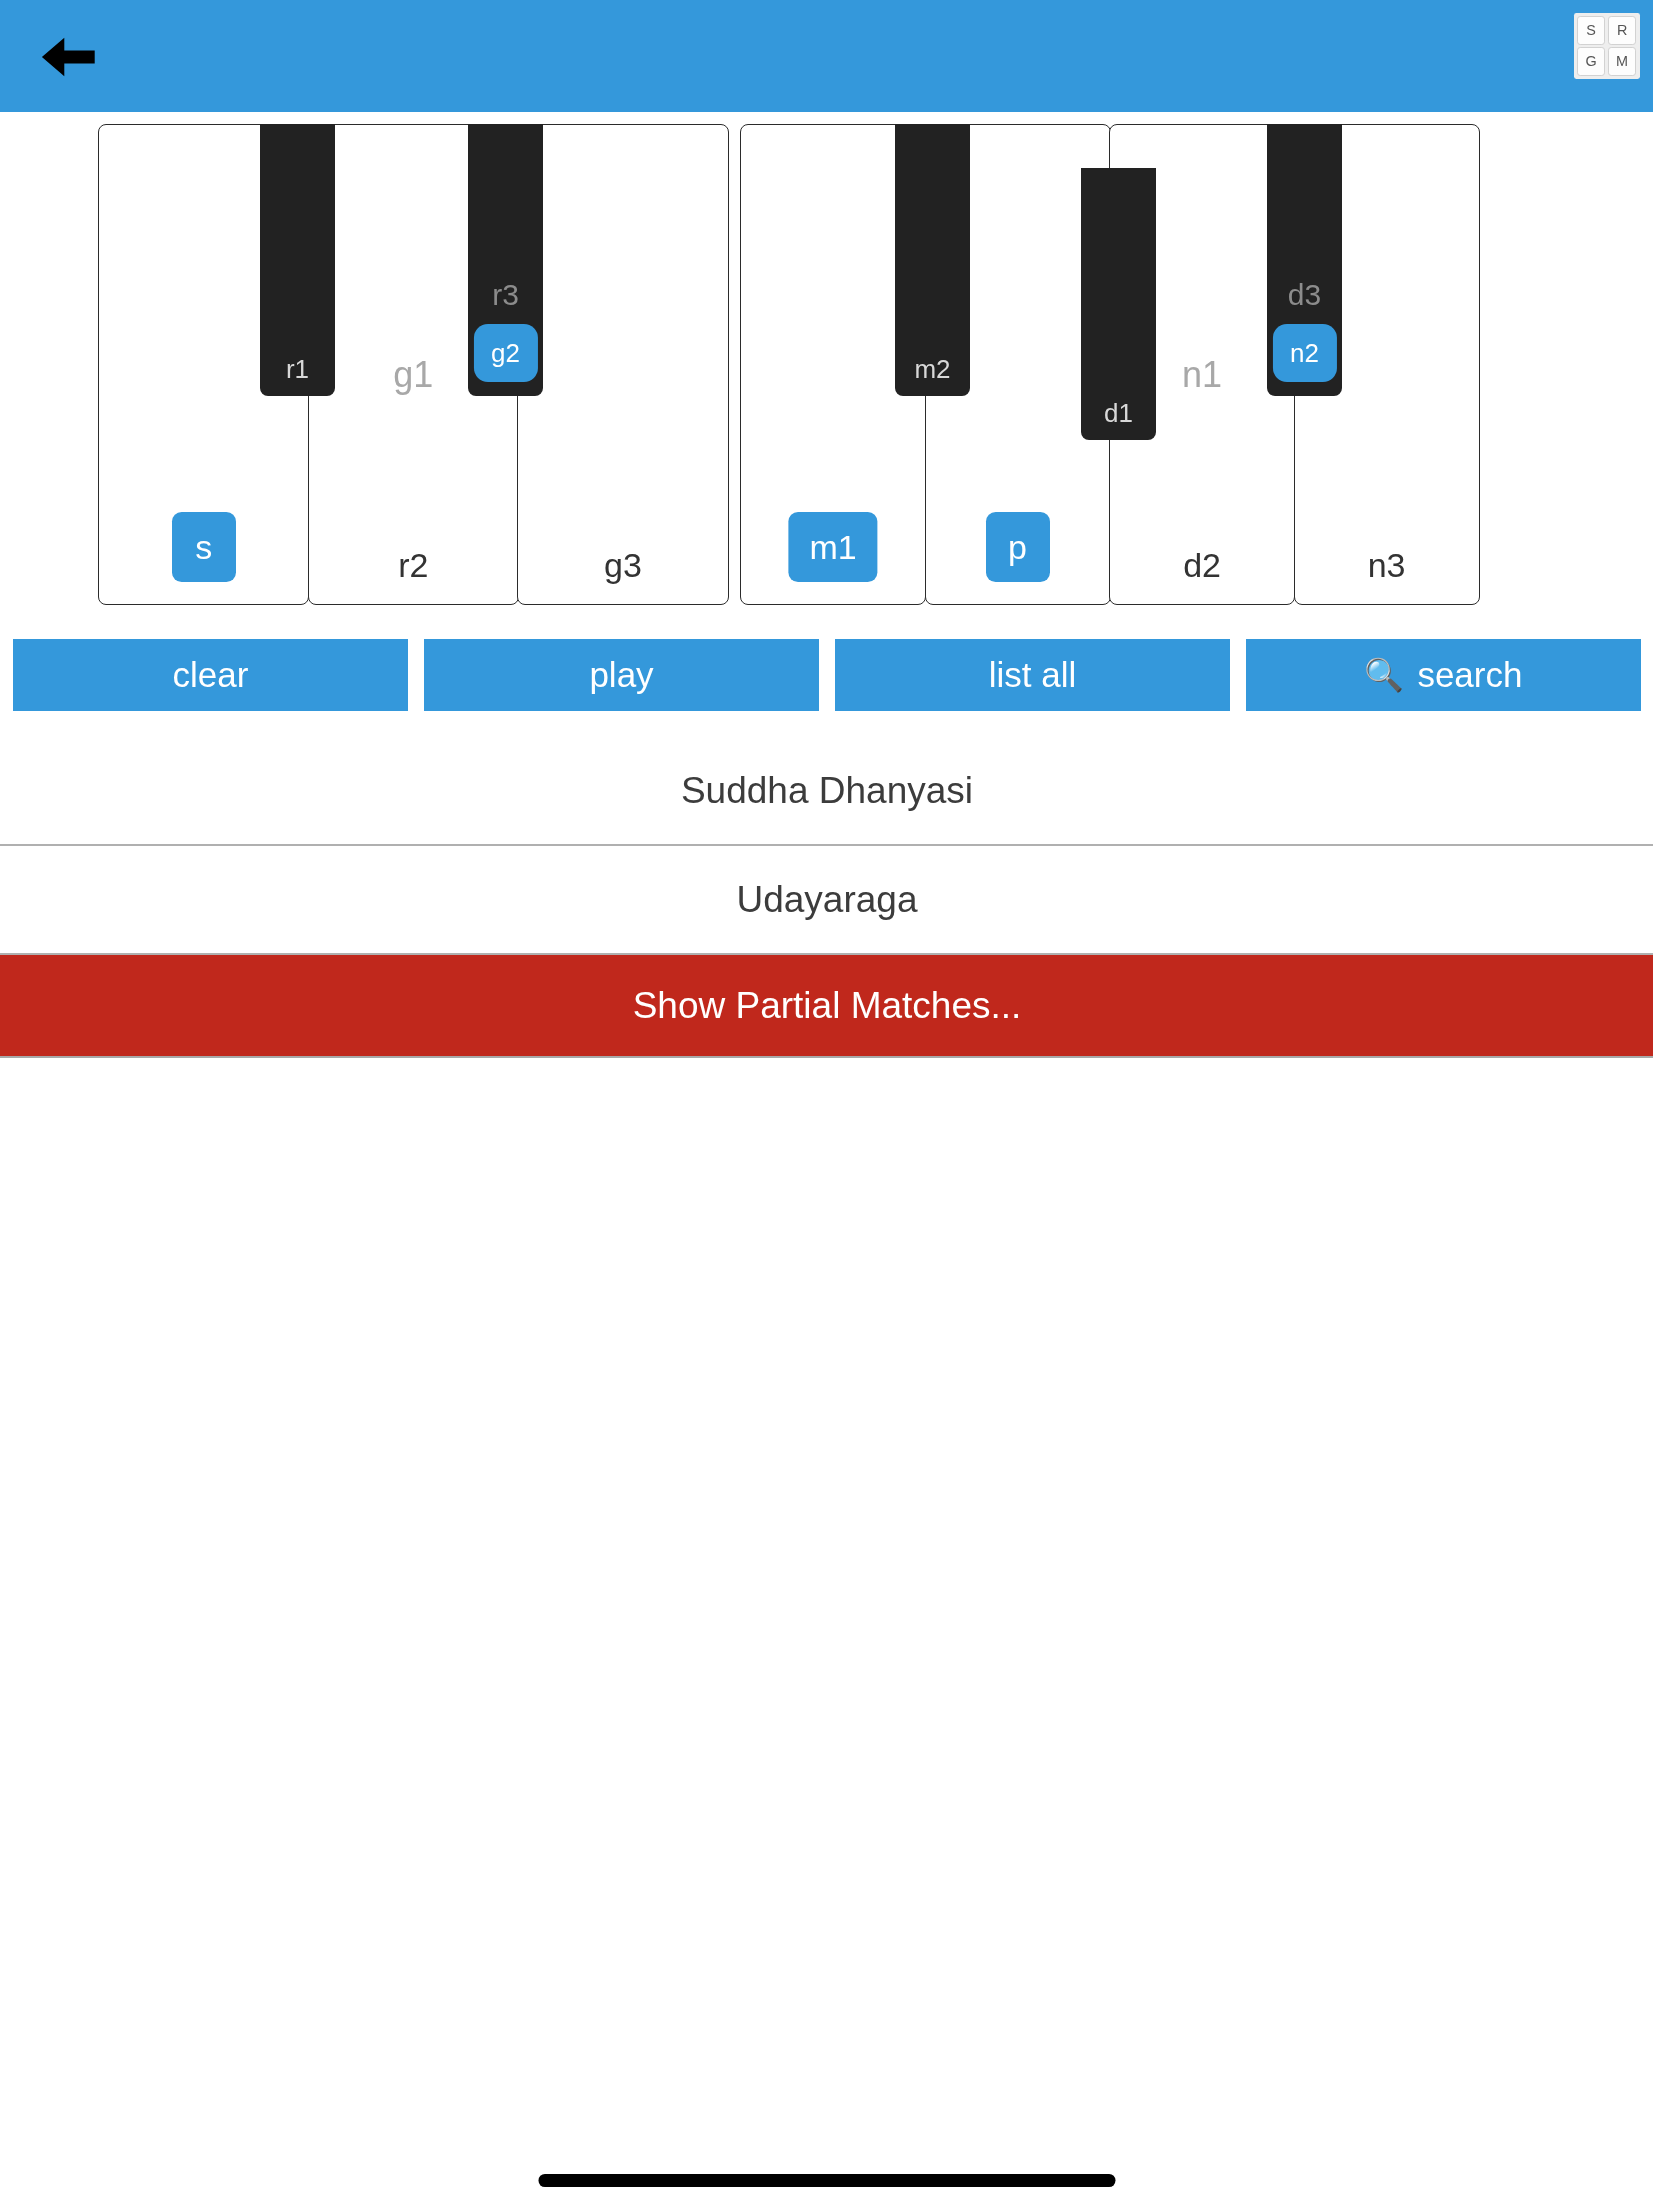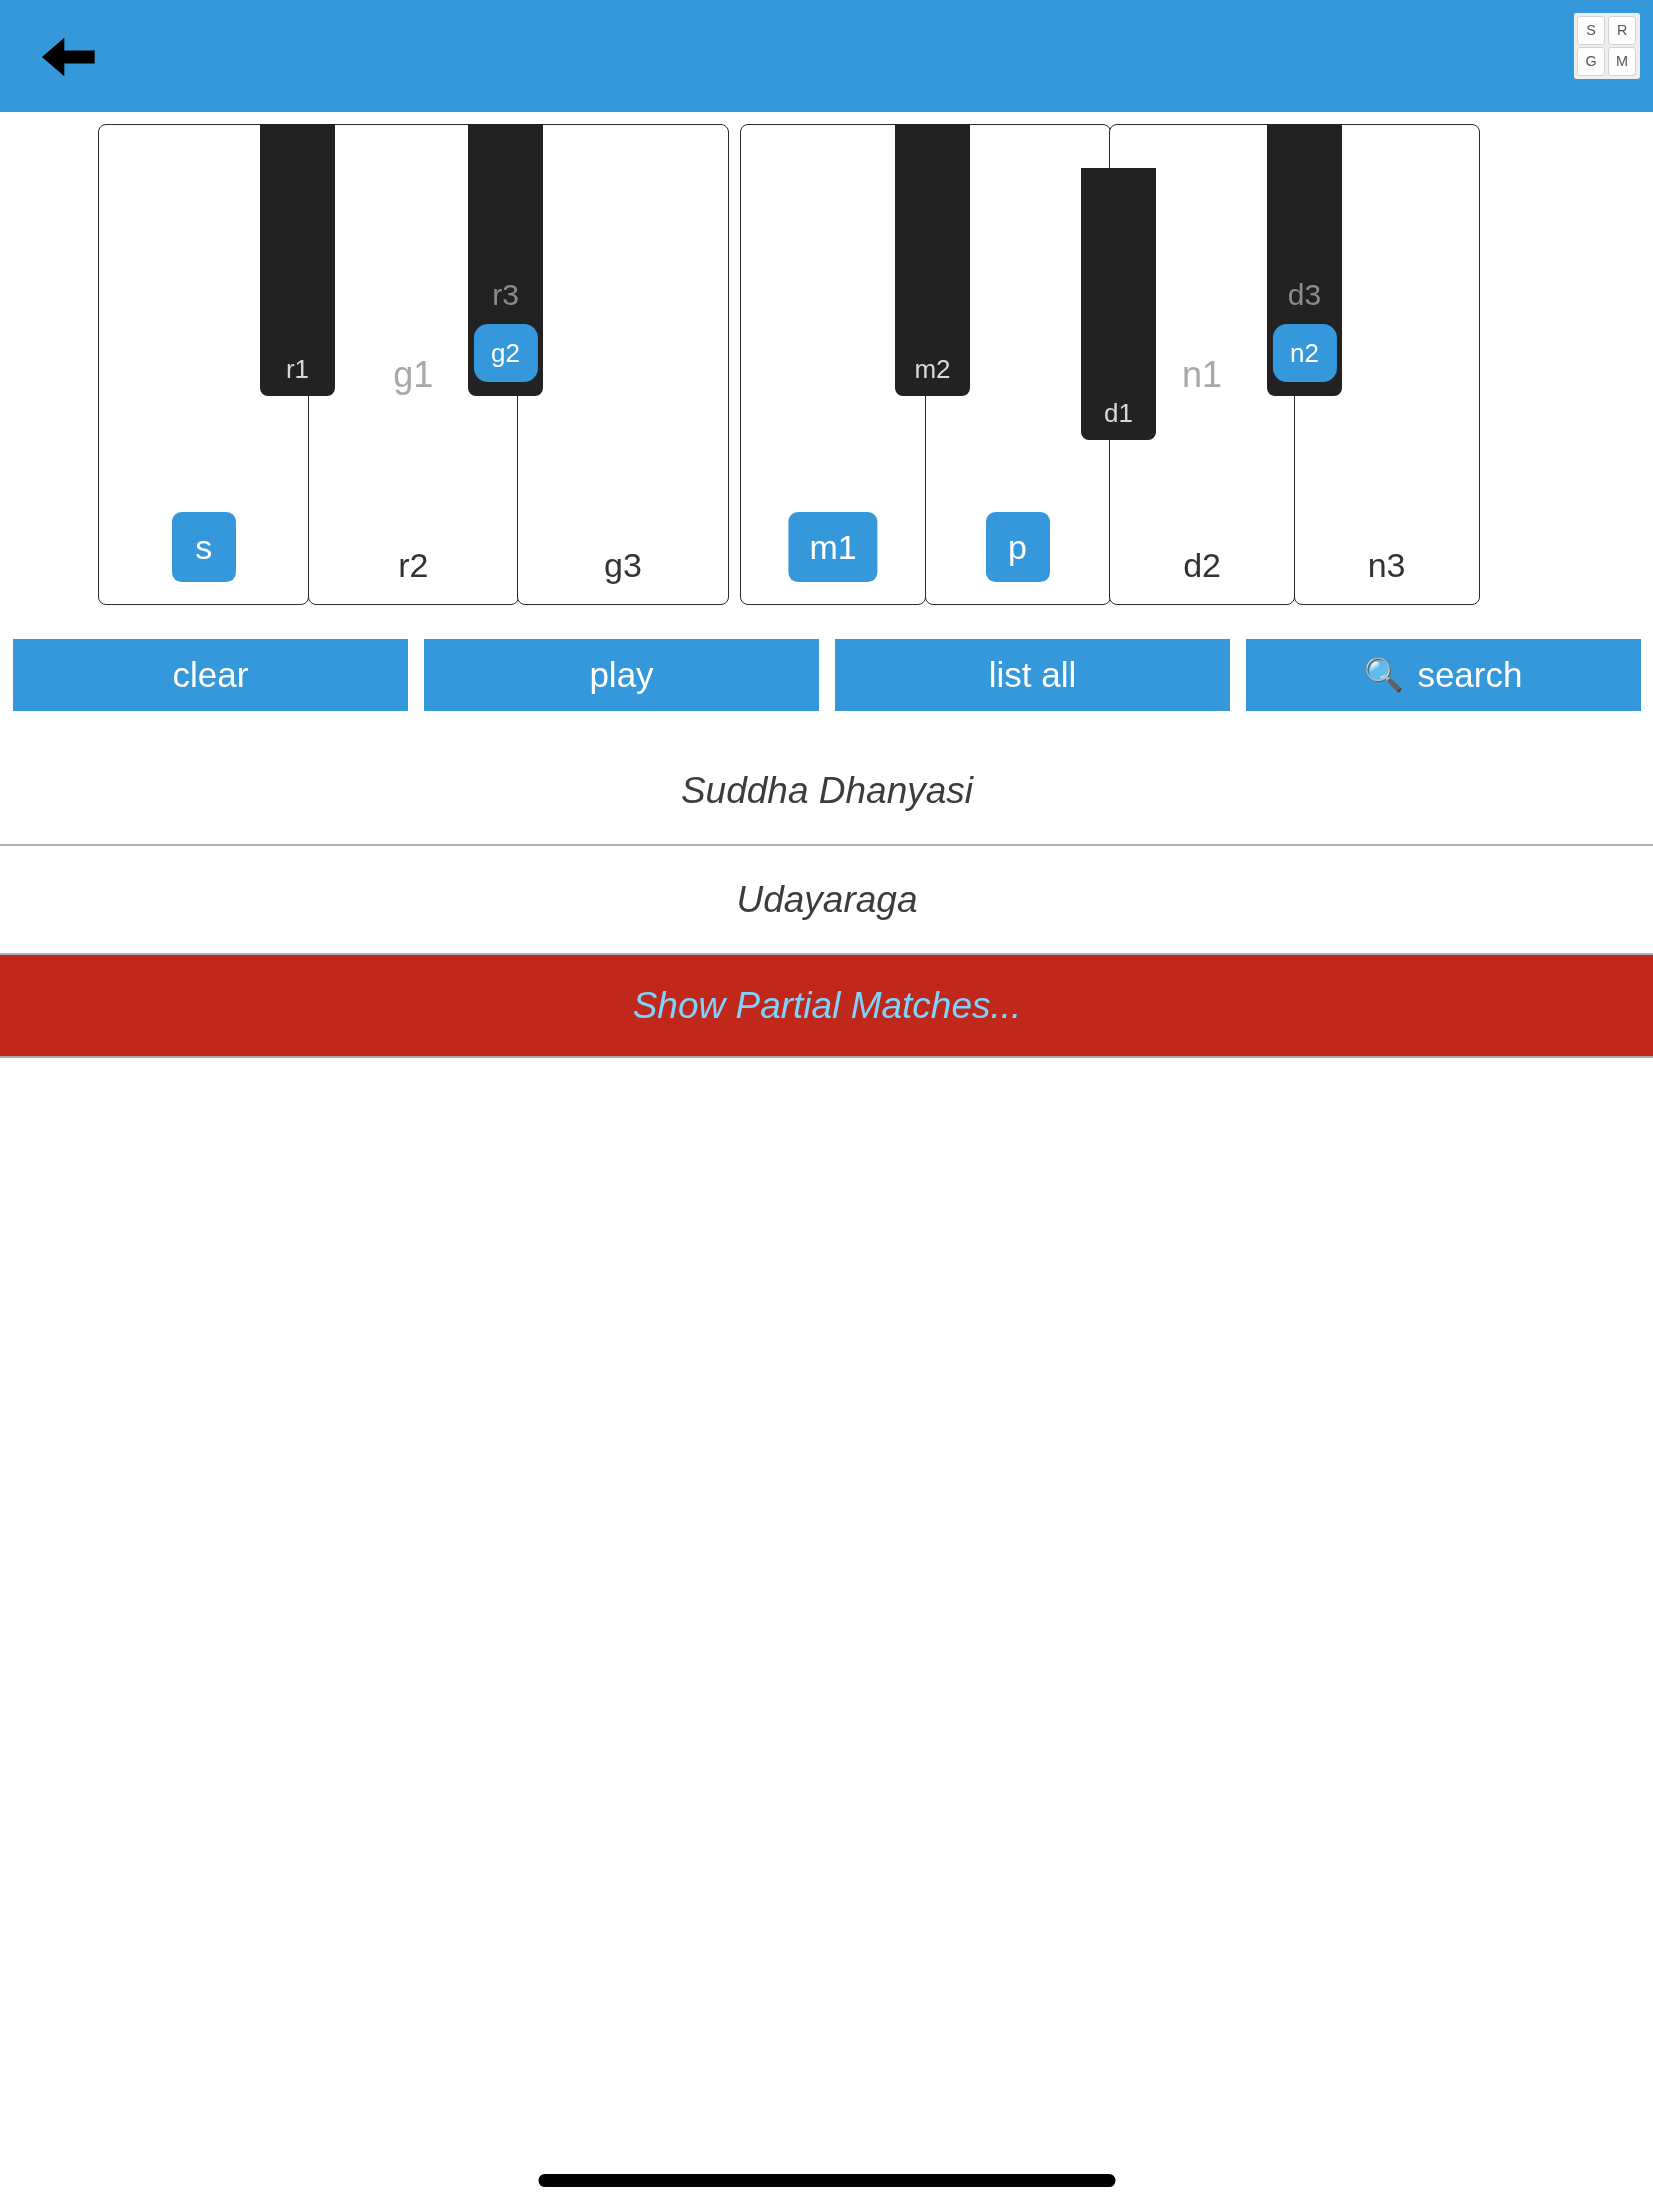--- a/index.html
+++ b/index.html
@@ -169,40 +169,39 @@
     border: none;
     font-family: "Liberation Sans", sans-serif;
   }
   .search-icon { font-size: 32px; line-height: 1; }
 
   
   .results {
     position: absolute;
     left: 0; top: 737px;
     width: 1610px;
-    font-style: italic;
   }
   .result-row {
     width: 1654px;
     height: 109px;
     display: flex;
     align-items: center;
     justify-content: center;
     background: #ffffff;
     font-size: 37px;
     color: #3c3c3c;
     border-bottom: 2.4px solid #b0b0b0;
     cursor: pointer;
   }
   .result-row:first-child { border-top: none; }
   .partial-bar {
     width: 1654px;
     height: 103px;
     background: #c0281c;
-    color: #7dd3fc;
+    color: #ffffff;
     font-size: 37px;
     display: flex;
     align-items: center;
     justify-content: center;
     border-bottom: 2.4px solid #a8a8a8;
     cursor: pointer;
   }
 
   
   .home-indicator {

